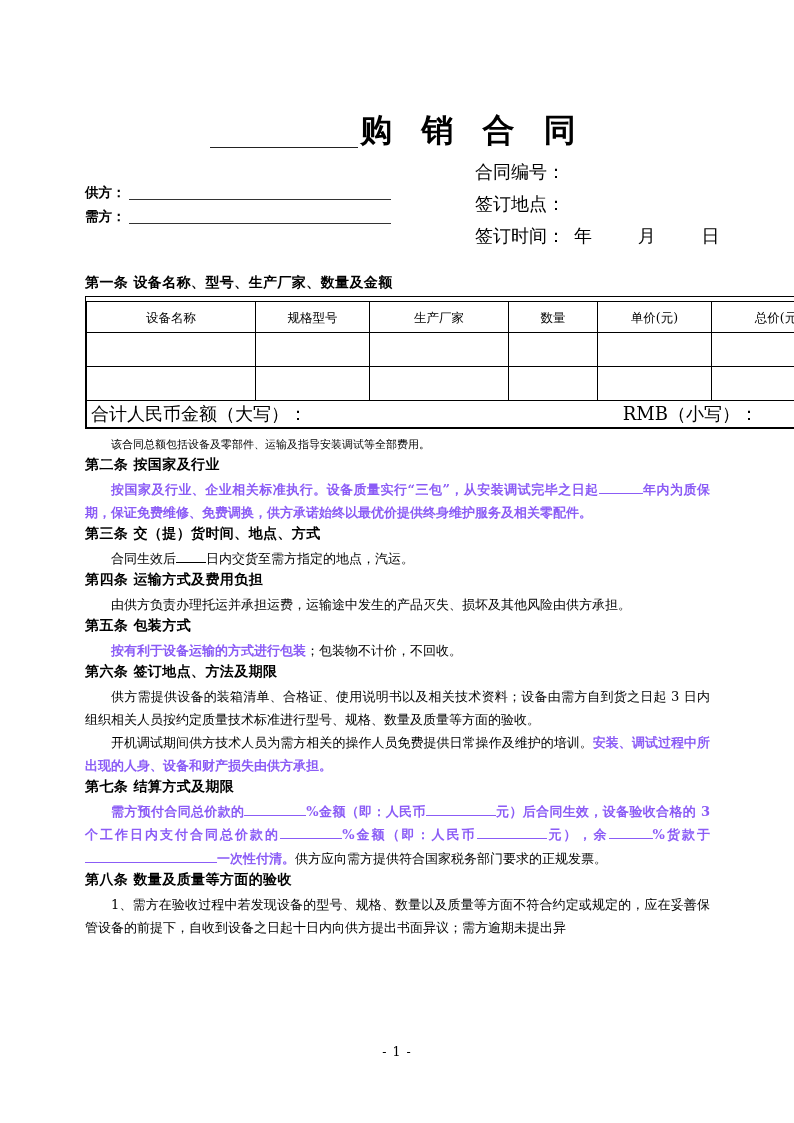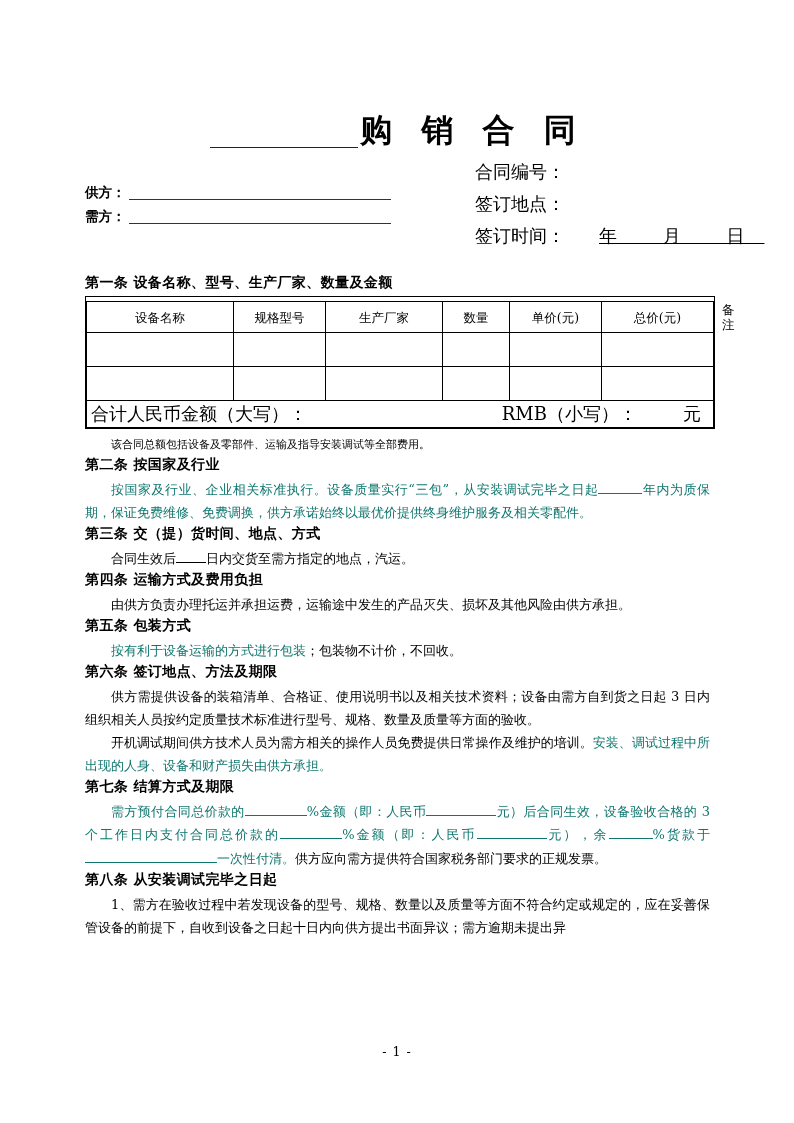--- a/index.html
+++ b/index.html
@@ -85,44 +85,43 @@
     padding-top: 0px;
   }
   .meta-line {
     font-size: 18px;
     margin-bottom: 12px;
     white-space: nowrap;
     line-height: 1.1;
   }
   .meta-line .ymd {
     display: inline-block;
-    margin-left: 34px;
+    margin-left: 9px;
     letter-spacing: 20px;
-    text-decoration: underline;
   }
 
   
   .sec-head {
     font-weight: bold;
     font-size: 14px;
     margin-bottom: 4px;
     letter-spacing: 0.4px;
     line-height: 1.35;
   }
 
   
   .para {
     font-size: 13px;
     line-height: 1.78;
     text-align: justify;
     text-justify: inter-ideograph;
     margin: 0 0 0 0;
     text-indent: 26px;
   }
-  .blue { color: #0f766e; }
+  .blue { color: #8b5cf6; font-weight: bold; }
   .blank-u {
     display: inline-block;
     border-bottom: 1px solid currentColor;
     vertical-align: baseline;
   }
   .b-sm { width: 30px; }
   .b-md { width: 44px; }
   .b-lg { width: 62px; }
   .b-xl { width: 70px; }
 
@@ -132,21 +131,21 @@
     width: 625px;
     margin-top: 4px;
     table-layout: fixed;
   }
   table.goods td, table.goods th {
     border: 1px solid #000;
     font-size: 12.5px;
     font-weight: normal;
     text-align: center;
     height: 29px;
-    padding: 0 8px;
+    padding: 0 19px;
     line-height: 1.2;
   }
   table.goods tr.data-row td { height: 33px; }
   table.goods tr.total-row td {
     height: 26px;
     text-align: left;
     padding-left: 4px;
   }
   .total-inner {
     display: flex;
@@ -288,19 +287,19 @@
     
     <div class="sec-head">第六条 签订地点、方法及期限</div>
     <div class="para">供方需提供设备的装箱清单、合格证、使用说明书以及相关技术资料；设备由需方自到货之日起 3 日内组织相关人员按约定质量技术标准进行型号、规格、数量及质量等方面的验收。</div>
     <div class="para"><span>开机调试期间供方技术人员为需方相关的操作人员免费提供日常操作及维护的培训。</span><span class="blue">安装、调试过程中所出现的人身、设备和财产损失由供方承担。</span></div>
 
     
     <div class="sec-head">第七条 结算方式及期限</div>
     <div class="para"><span class="blue">需方预付合同总价款的</span><span class="blue blank-u b-lg"></span><span class="blue">%金额（即：人民币</span><span class="blue blank-u b-xl"></span><span class="blue">元）后合同生效，设备验收合格的 3 个工作日内支付合同总价款的</span><span class="blue blank-u b-lg"></span><span class="blue">%金额（即：人民币</span><span class="blue blank-u b-xl"></span><span class="blue">元），余</span><span class="blue blank-u b-md"></span><span class="blue">%货款于</span><span class="blue blank-u b-lg"></span><span class="blue blank-u b-xl"></span><span class="blue">一次性付清。</span><span>供方应向需方提供符合国家税务部门要求的正规发票。</span></div>
 
     
-    <div class="sec-head">第八条 从安装调试完毕之日起</div>
+    <div class="sec-head">第八条 数量及质量等方面的验收</div>
     <div class="para">1、需方在验收过程中若发现设备的型号、规格、数量以及质量等方面不符合约定或规定的，应在妥善保管设备的前提下，自收到设备之日起十日内向供方提出书面异议；需方逾期未提出异</div>
 
   </div>
 
   <div class="page-number">- 1 -</div>
 </div>
 
 </body></html>

